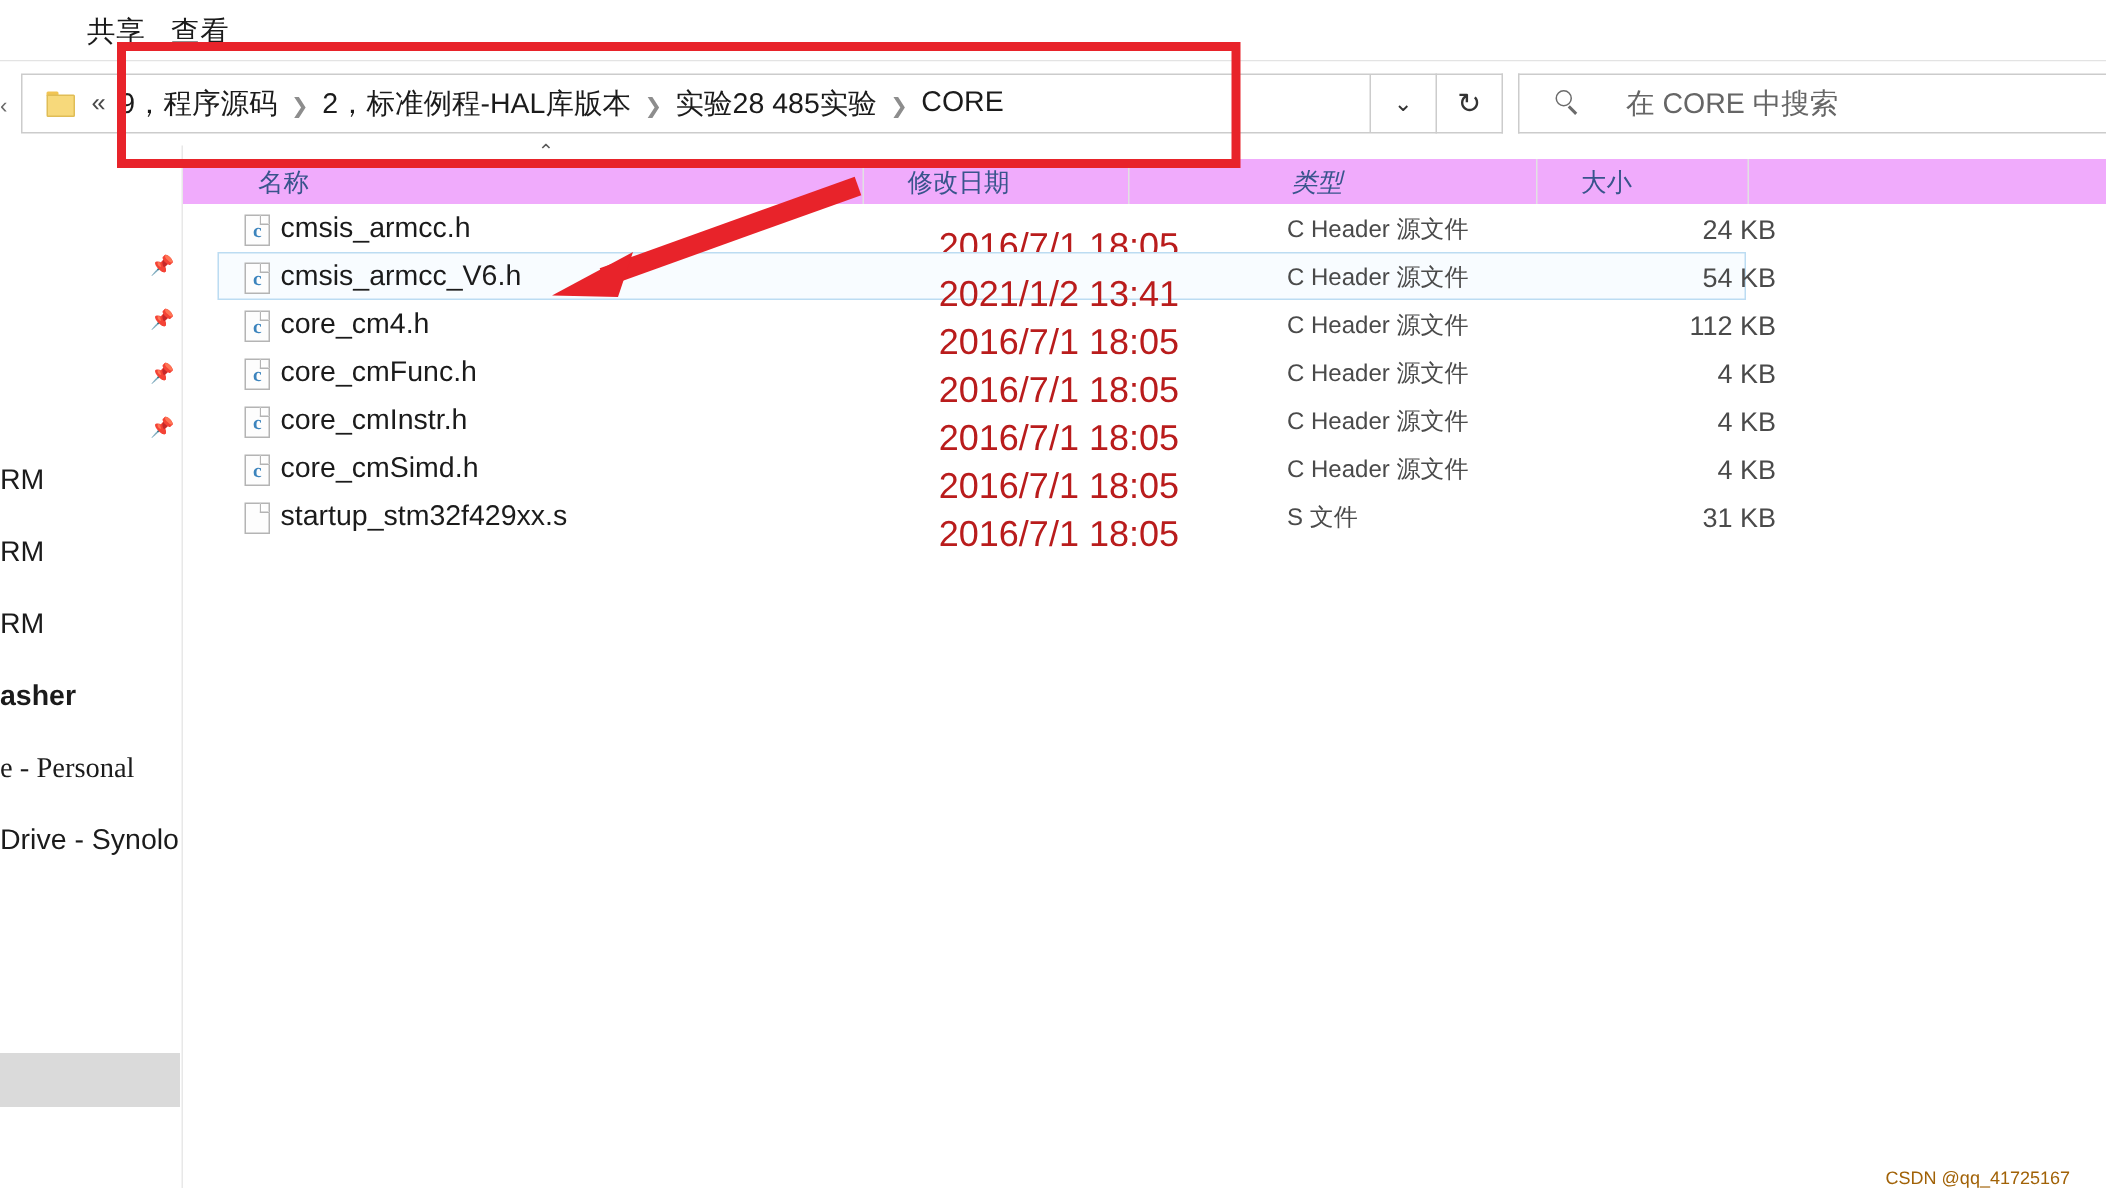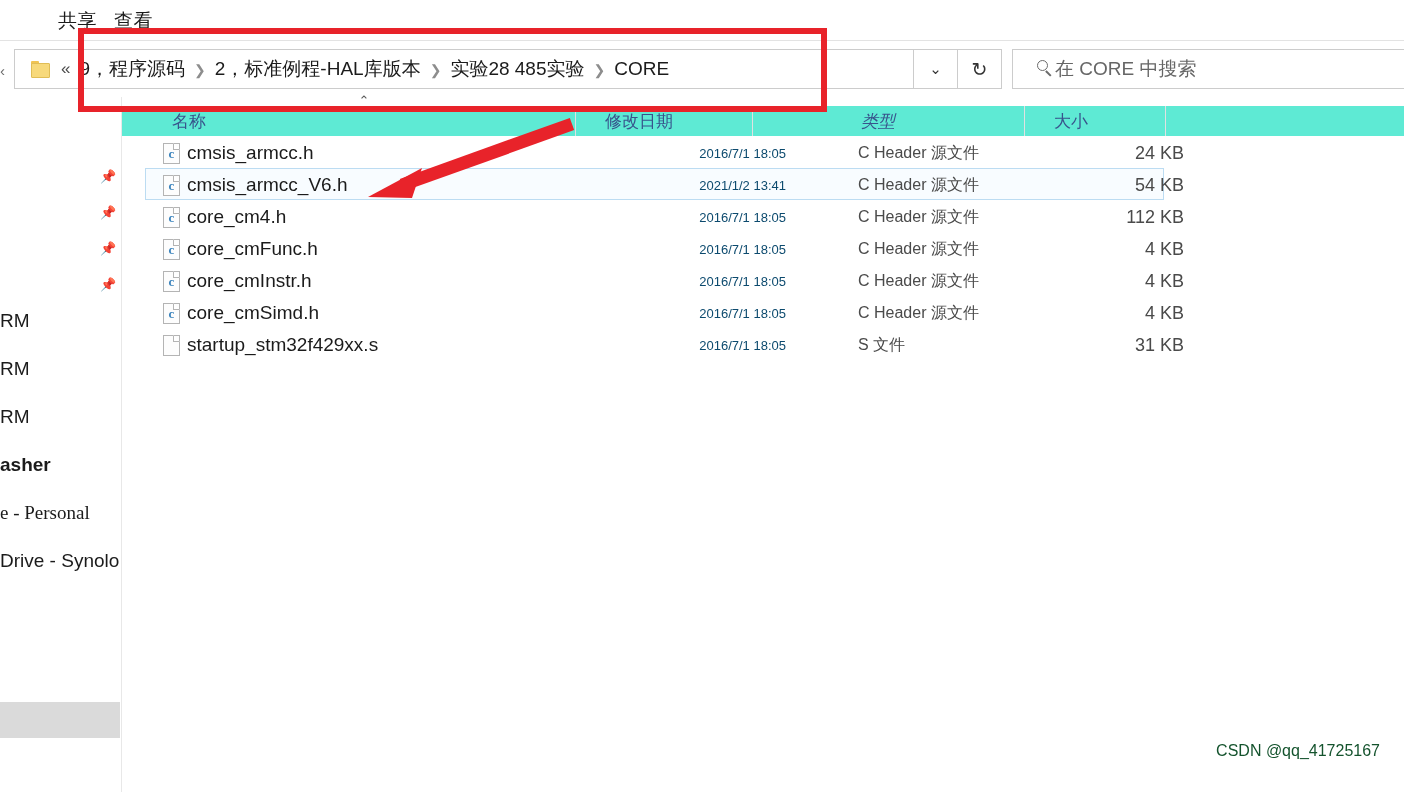--- a/index.html
+++ b/index.html
@@ -139,21 +139,21 @@
     box-sizing: border-box;
   }
   .search-icon .stem {
     position: absolute; left: 9px; top: 10px;
     width: 7px; height: 1.6px;
     background: #6b6b6b;
     transform: rotate(45deg);
     transform-origin: left center;
   }
   .search-placeholder {
-    margin-left: 0;
+    margin-left: 29px;
     font-size: 19px;
     color: #666666;
     white-space: nowrap;
   }
 
   
   .sort-chevron {
     position: absolute;
     left: 356px; top: 96px;
     width: 16px; height: 10px;
@@ -161,21 +161,21 @@
     font-size: 13px;
     line-height: 10px;
     text-align: center;
   }
 
   
   .colheader {
     position: absolute;
     left: 121px; top: 106px;
     width: 1283px; height: 30px;
-    background: #5eead4;
+    background: #f0abfc;
     border-bottom: 1px solid #e6e6e6;
   }
   .col-cell {
     position: absolute;
     top: 0;
     height: 30px;
     font-size: 17px;
     color: #38548c;
     display: flex;
     align-items: center;
@@ -244,25 +244,25 @@
     position: absolute;
     left: 41px; top: 0;
     height: 32px;
     display: flex; align-items: center;
     font-size: 19px;
     color: #1b1b1b;
     white-space: nowrap;
   }
   .f-date {
     position: absolute;
-    left: 455px; top: 0;
+    left: 455px; top: 12px;
     width: 185px; height: 32px;
     display: flex; align-items: center; justify-content: flex-end;
-    font-size: 13px;
-    color: #0c4a6e;
+    font-size: 24px;
+    color: #b91c1c;
     white-space: nowrap;
   }
   .f-type {
     position: absolute;
     left: 712px; top: 0;
     height: 32px;
     display: flex; align-items: center;
     font-size: 16px;
     color: #4a4a4a;
     white-space: nowrap;
@@ -324,23 +324,23 @@
   .annot-arrow {
     position: absolute;
     left: 350px; top: 105px;
     width: 260px; height: 110px;
     pointer-events: none;
   }
 
   
   .watermark {
     position: absolute;
-    right: 24px; bottom: 32px;
-    font-size: 16px;
-    color: #14532d;
+    right: 24px; bottom: 0;
+    font-size: 12px;
+    color: #a16207;
     white-space: nowrap;
   }
 </style>
 </head>
 <body>
 
 <div class="ribbon">
   <div class="ribbon-tab share">共享</div>
   <div class="ribbon-tab view">查看</div>
 </div>

